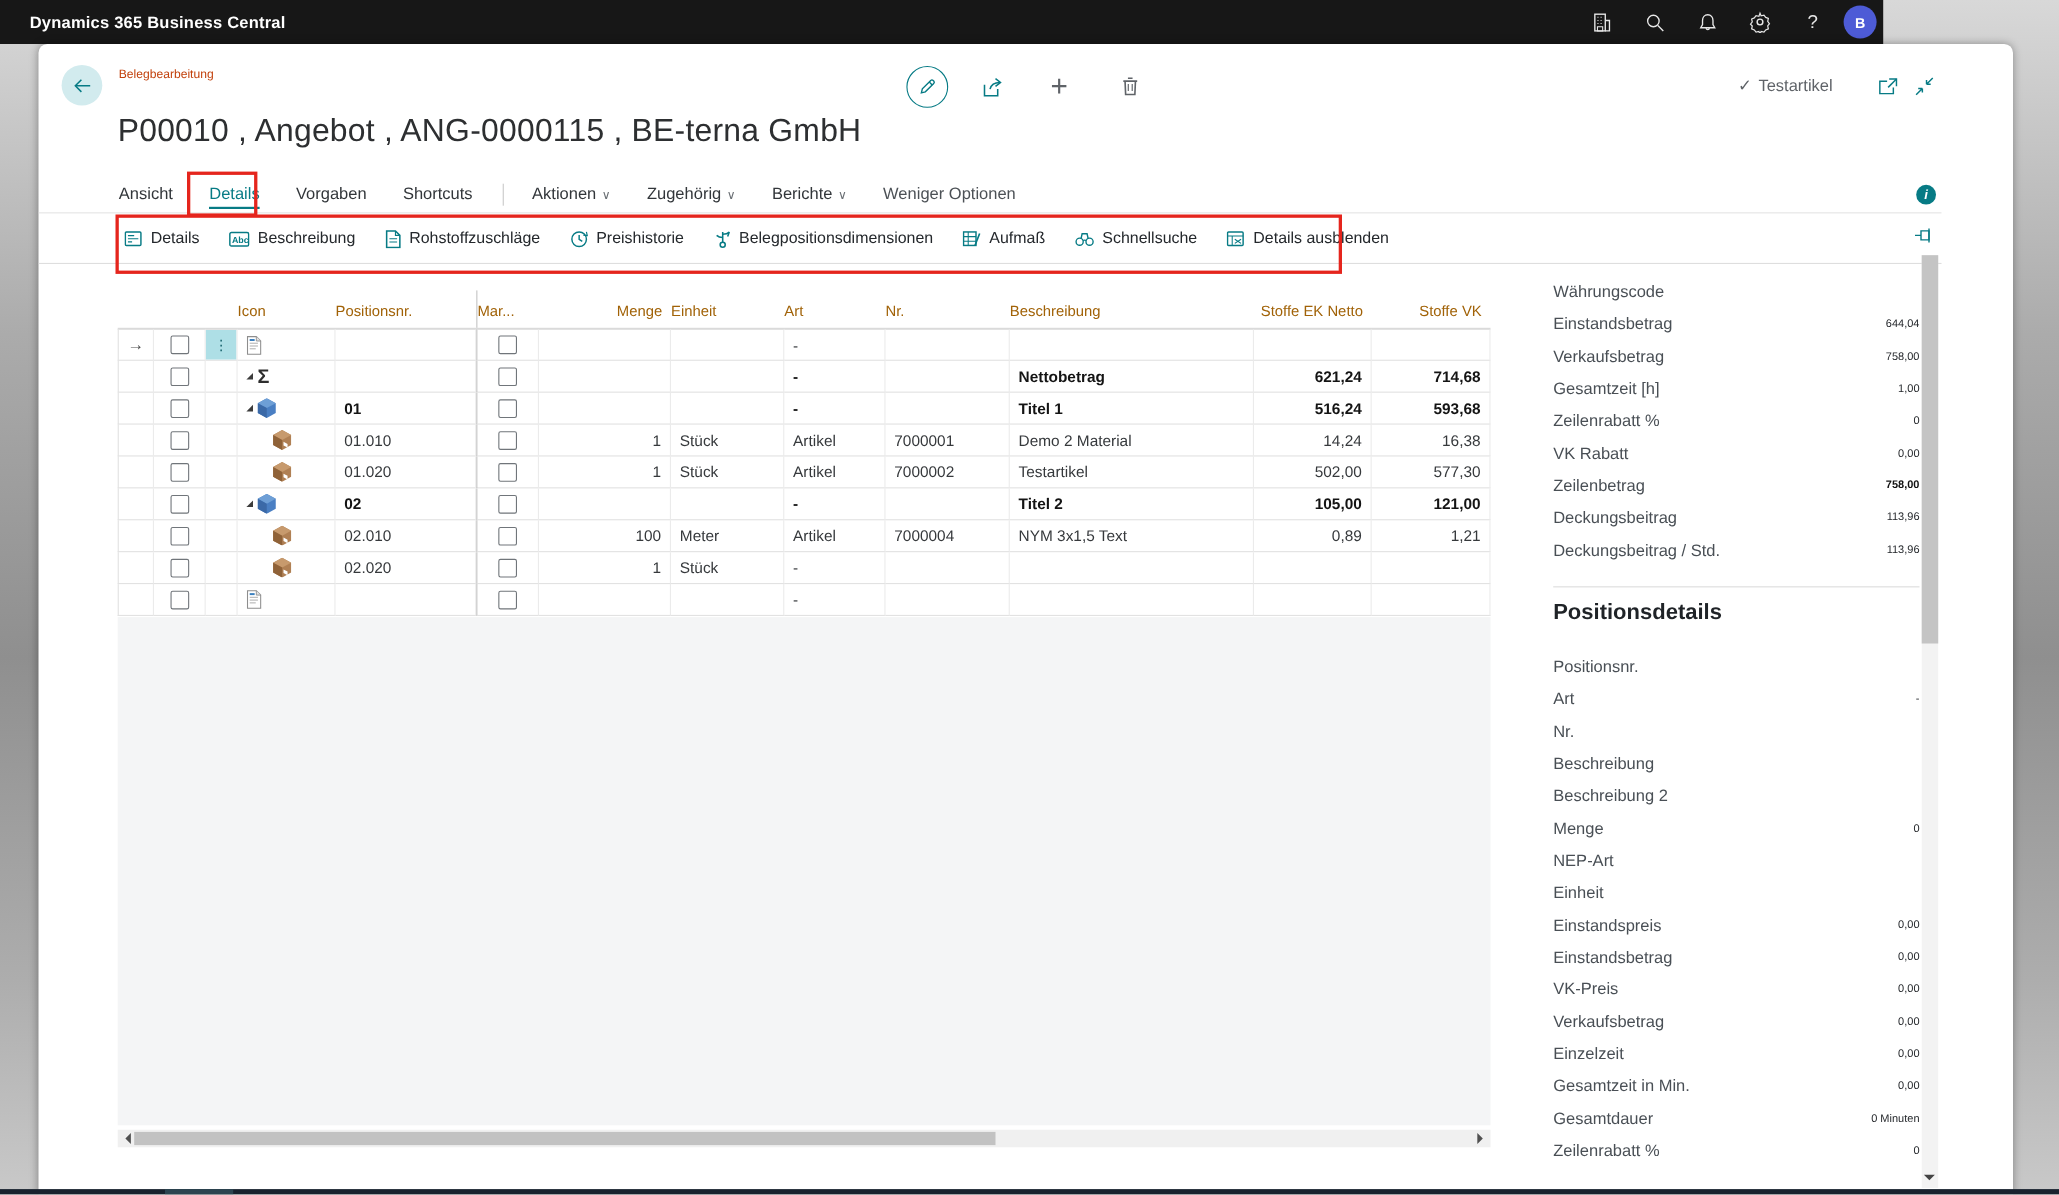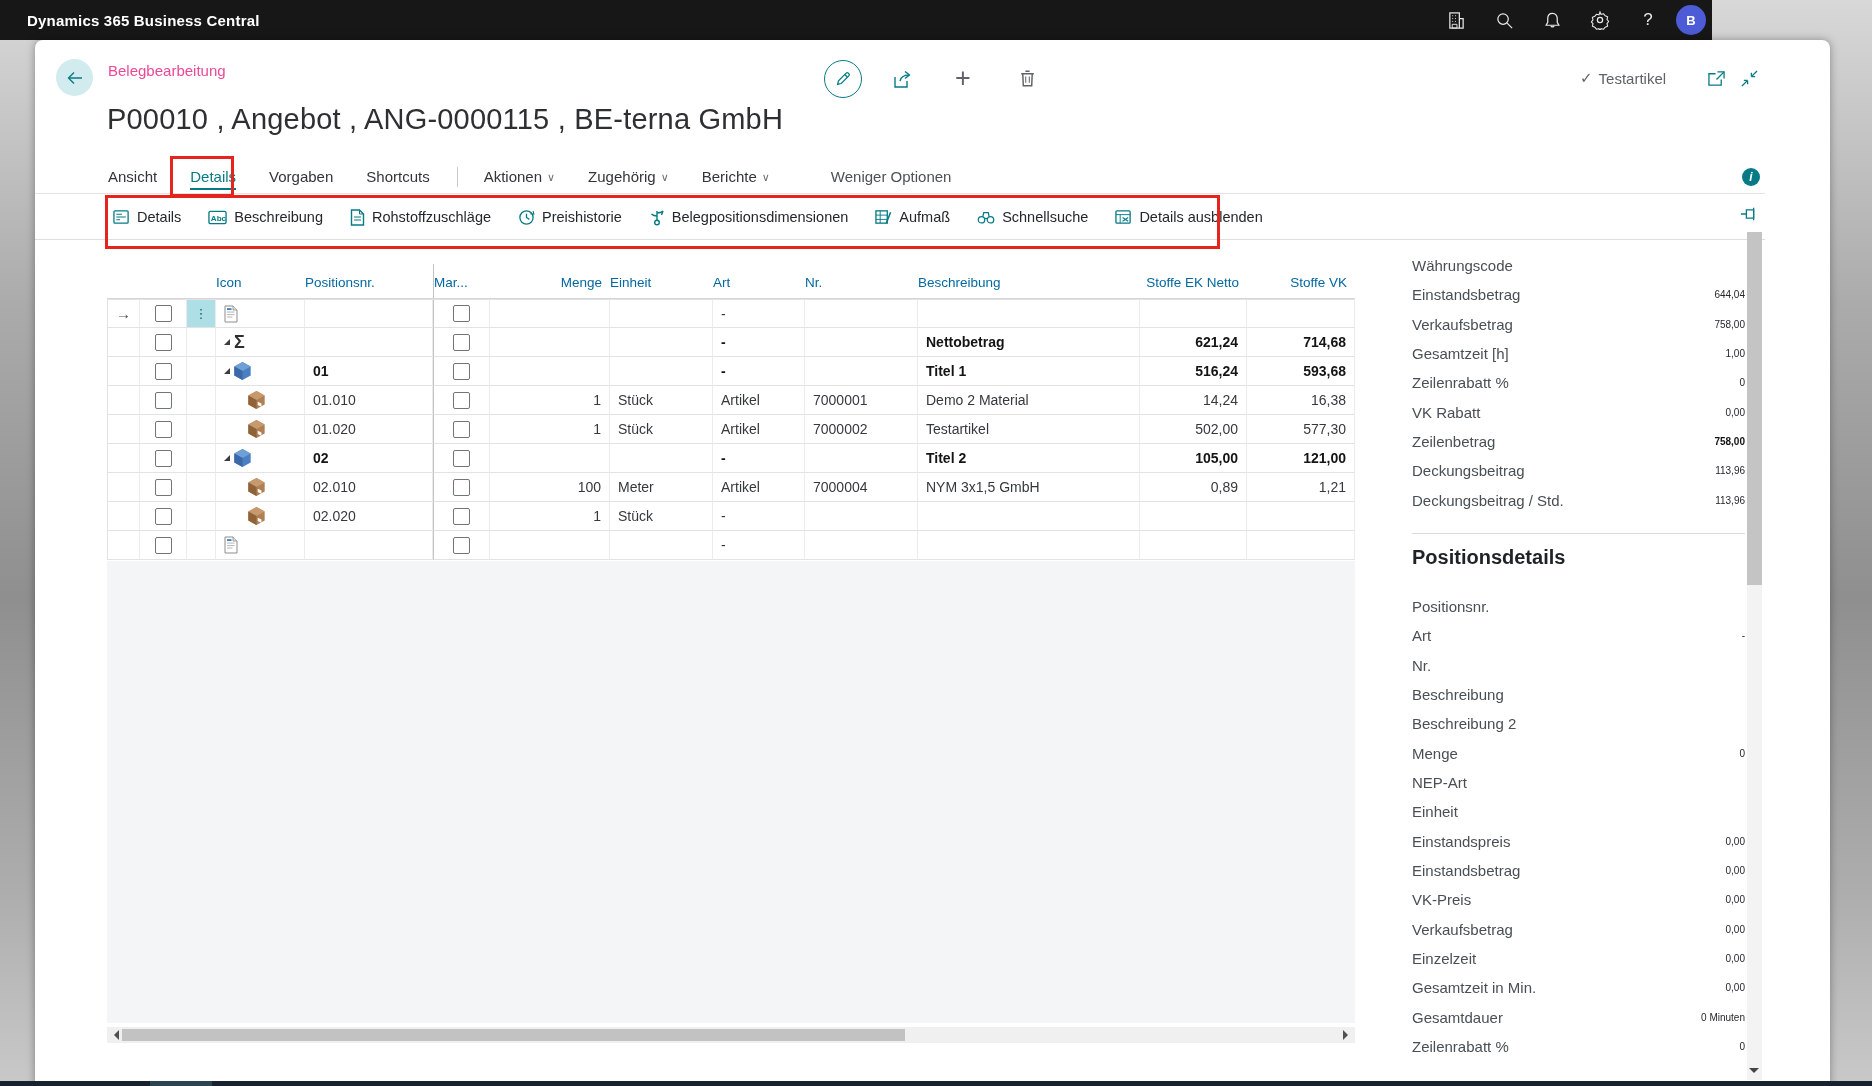--- a/index.html
+++ b/index.html
@@ -13,48 +13,48 @@
   .tb-ic{width:48px;height:40px;display:flex;align-items:center;justify-content:center;color:#e8e8e8;cursor:pointer;}
   .tb-ic svg{stroke:#e8e8e8;fill:none;stroke-width:1.3;}
   #avatar{width:30px;height:30px;border-radius:50%;background:#4d5bd6;color:#fff;font-size:13px;font-weight:700;
     display:flex;align-items:center;justify-content:center;margin:0 6px 0 4px;}
   
   #card{position:absolute;left:35px;top:40px;width:1795px;height:1046px;background:#fff;border-radius:8px 8px 0 0;
     box-shadow:0 0 8px rgba(0,0,0,.35);overflow:hidden;}
   
   #back-btn{position:absolute;left:21px;top:19px;width:37px;height:37px;border-radius:50%;background:#d2ebee;
     display:flex;align-items:center;justify-content:center;cursor:pointer;}
-  #page-caption{position:absolute;left:73px;top:22px;font-size:15px;color:#ec4899;}
+  #page-caption{position:absolute;left:73px;top:22px;font-size:11px;color:#c2410c;}
   #page-title{position:absolute;left:72px;top:44px;font-size:29px;font-weight:300;color:#2d2f31;letter-spacing:.2px;white-space:nowrap;text-align:center;}
   .hact{position:absolute;top:26px;cursor:pointer;}
   #edit-circle{left:789px;top:20px;width:36px;height:36px;border:1.4px solid #077b85;border-radius:50%;
     display:flex;align-items:center;justify-content:center;}
   #saved{position:absolute;left:1545px;top:29px;font-size:15px;color:#5f6368;display:flex;gap:6px;align-items:center;}
   
   #tabrow{position:absolute;left:0;top:120px;width:1730px;height:34px;border-bottom:1px solid #e4e4e4;
     display:flex;align-items:center;padding-left:73px;box-sizing:border-box;}
   .tab{font-size:15px;color:#32363a;margin-right:33px;cursor:pointer;white-space:nowrap;display:flex;align-items:center;gap:5px;}
   .tab.active{color:#077b85;border-bottom:2px solid #077b85;padding-bottom:3px;margin-bottom:-5px;}
-  .tab.muted{color:#4c5156;margin-left:28px;}
+  .tab.muted{color:#4c5156;}
   .tab .chev{font-size:11px;color:#6a6f74;margin-top:2px;}
   .tab-divider{width:1px;height:20px;background:#c9c9c9;margin:0 26px 0 -6px;}
   #info-btn{position:absolute;left:1707px;top:128px;width:18px;height:18px;border-radius:50%;background:#077b85;color:#fff;
     font-size:12px;font-weight:700;display:flex;align-items:center;justify-content:center;cursor:pointer;font-style:italic;}
   
   #toolrow{position:absolute;left:0;top:155px;width:1730px;height:45px;border-bottom:1px solid #dedede;box-sizing:border-box;}
   #toolbar{position:absolute;left:78px;top:0;height:44px;display:flex;align-items:center;gap:27px;}
   .tool-item{display:flex;align-items:center;gap:7px;cursor:pointer;white-space:nowrap;}
   .tool-item .ticon{display:flex;align-items:center;}
   .tool-item .tlabel{font-size:14.5px;color:#24282c;}
   #pin-btn{position:absolute;left:1705px;top:165px;cursor:pointer;}
   
   #grid{position:absolute;left:72px;top:224px;width:1248px;}
   .t-row{display:grid;grid-template-columns:33px 47px 29px 89px 128px 57px 120px 103px 92px 113px 222px 107px 108px;}
   .t-head{height:34px;border-bottom:1px solid #d6d6d6;}
-  .t-head .tc{border:none;display:flex;align-items:flex-end;padding-bottom:8px;font-size:13.5px;color:#0369a1;}
+  .t-head .tc{border:none;display:flex;align-items:flex-end;padding-bottom:8px;font-size:13.5px;color:#a16207;}
   .t-body .t-row{height:29px;}
   .t-body .tc{border-right:1px solid #ebebeb;border-bottom:1px solid #e2e2e2;display:flex;align-items:center;
     padding:0 8px;font-size:14px;color:#36393c;overflow:hidden;white-space:nowrap;box-sizing:border-box;}
   .t-body .t-row:first-child .tc{border-top:1px solid #e2e2e2;}
   .t-body .tc:first-child{border-left:1px solid #e2e2e2;}
   .tc.right,.t-head .tc.right{justify-content:flex-end;text-align:right;}
   .t-head .tc.right{padding-right:8px;}
   .tc.frozen-line{border-left:1px solid #c3c3c3 !important;}
   .t-head .tc.frozen-line{border-left:1px solid #c3c3c3;height:100%;box-sizing:border-box;}
   .t-row.bold .tc{font-weight:700;color:#141414;}
@@ -509,21 +509,21 @@
               </span>
             </div>
             <div class="tc">02.010</div>
             <div class="tc cbcell frozen-line">
               <span class="cb"></span>
             </div>
             <div class="tc right">100</div>
             <div class="tc">Meter</div>
             <div class="tc">Artikel</div>
             <div class="tc">7000004</div>
-            <div class="tc">NYM 3x1,5 GmbH</div>
+            <div class="tc">NYM 3x1,5 Text</div>
             <div class="tc right">0,89</div>
             <div class="tc right">1,21</div>
           </div>
           <div class="t-row">
             <div class="tc"></div>
             <div class="tc cbcell">
               <span class="cb"></span>
             </div>
             <div class="tc dots"></div>
             <div class="tc">

